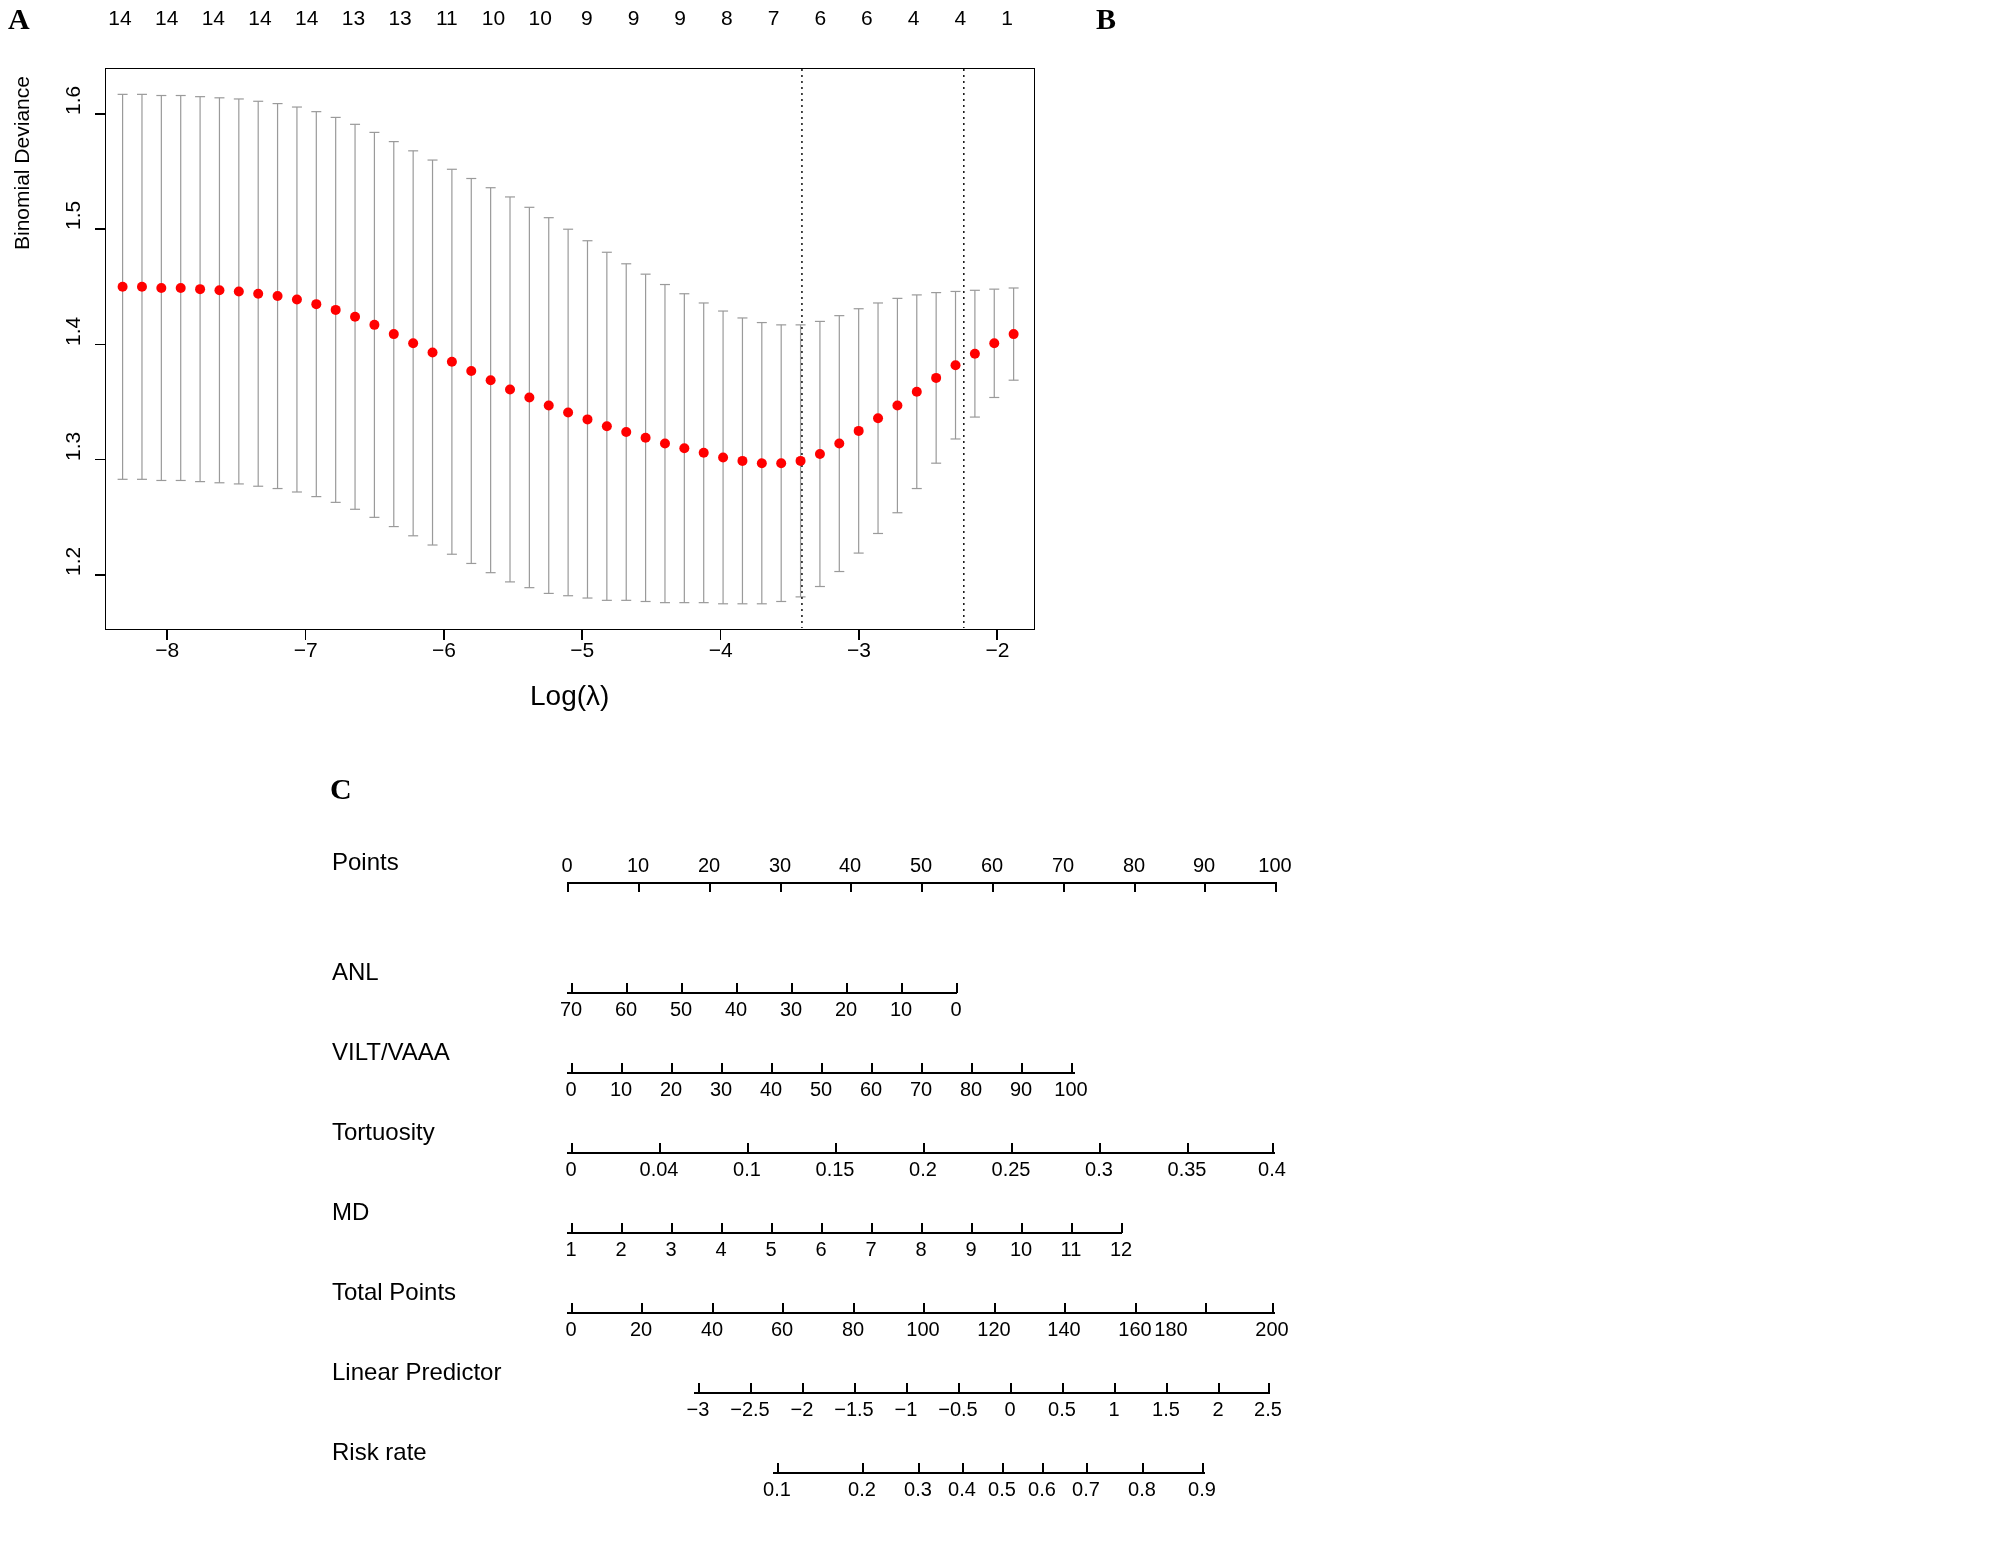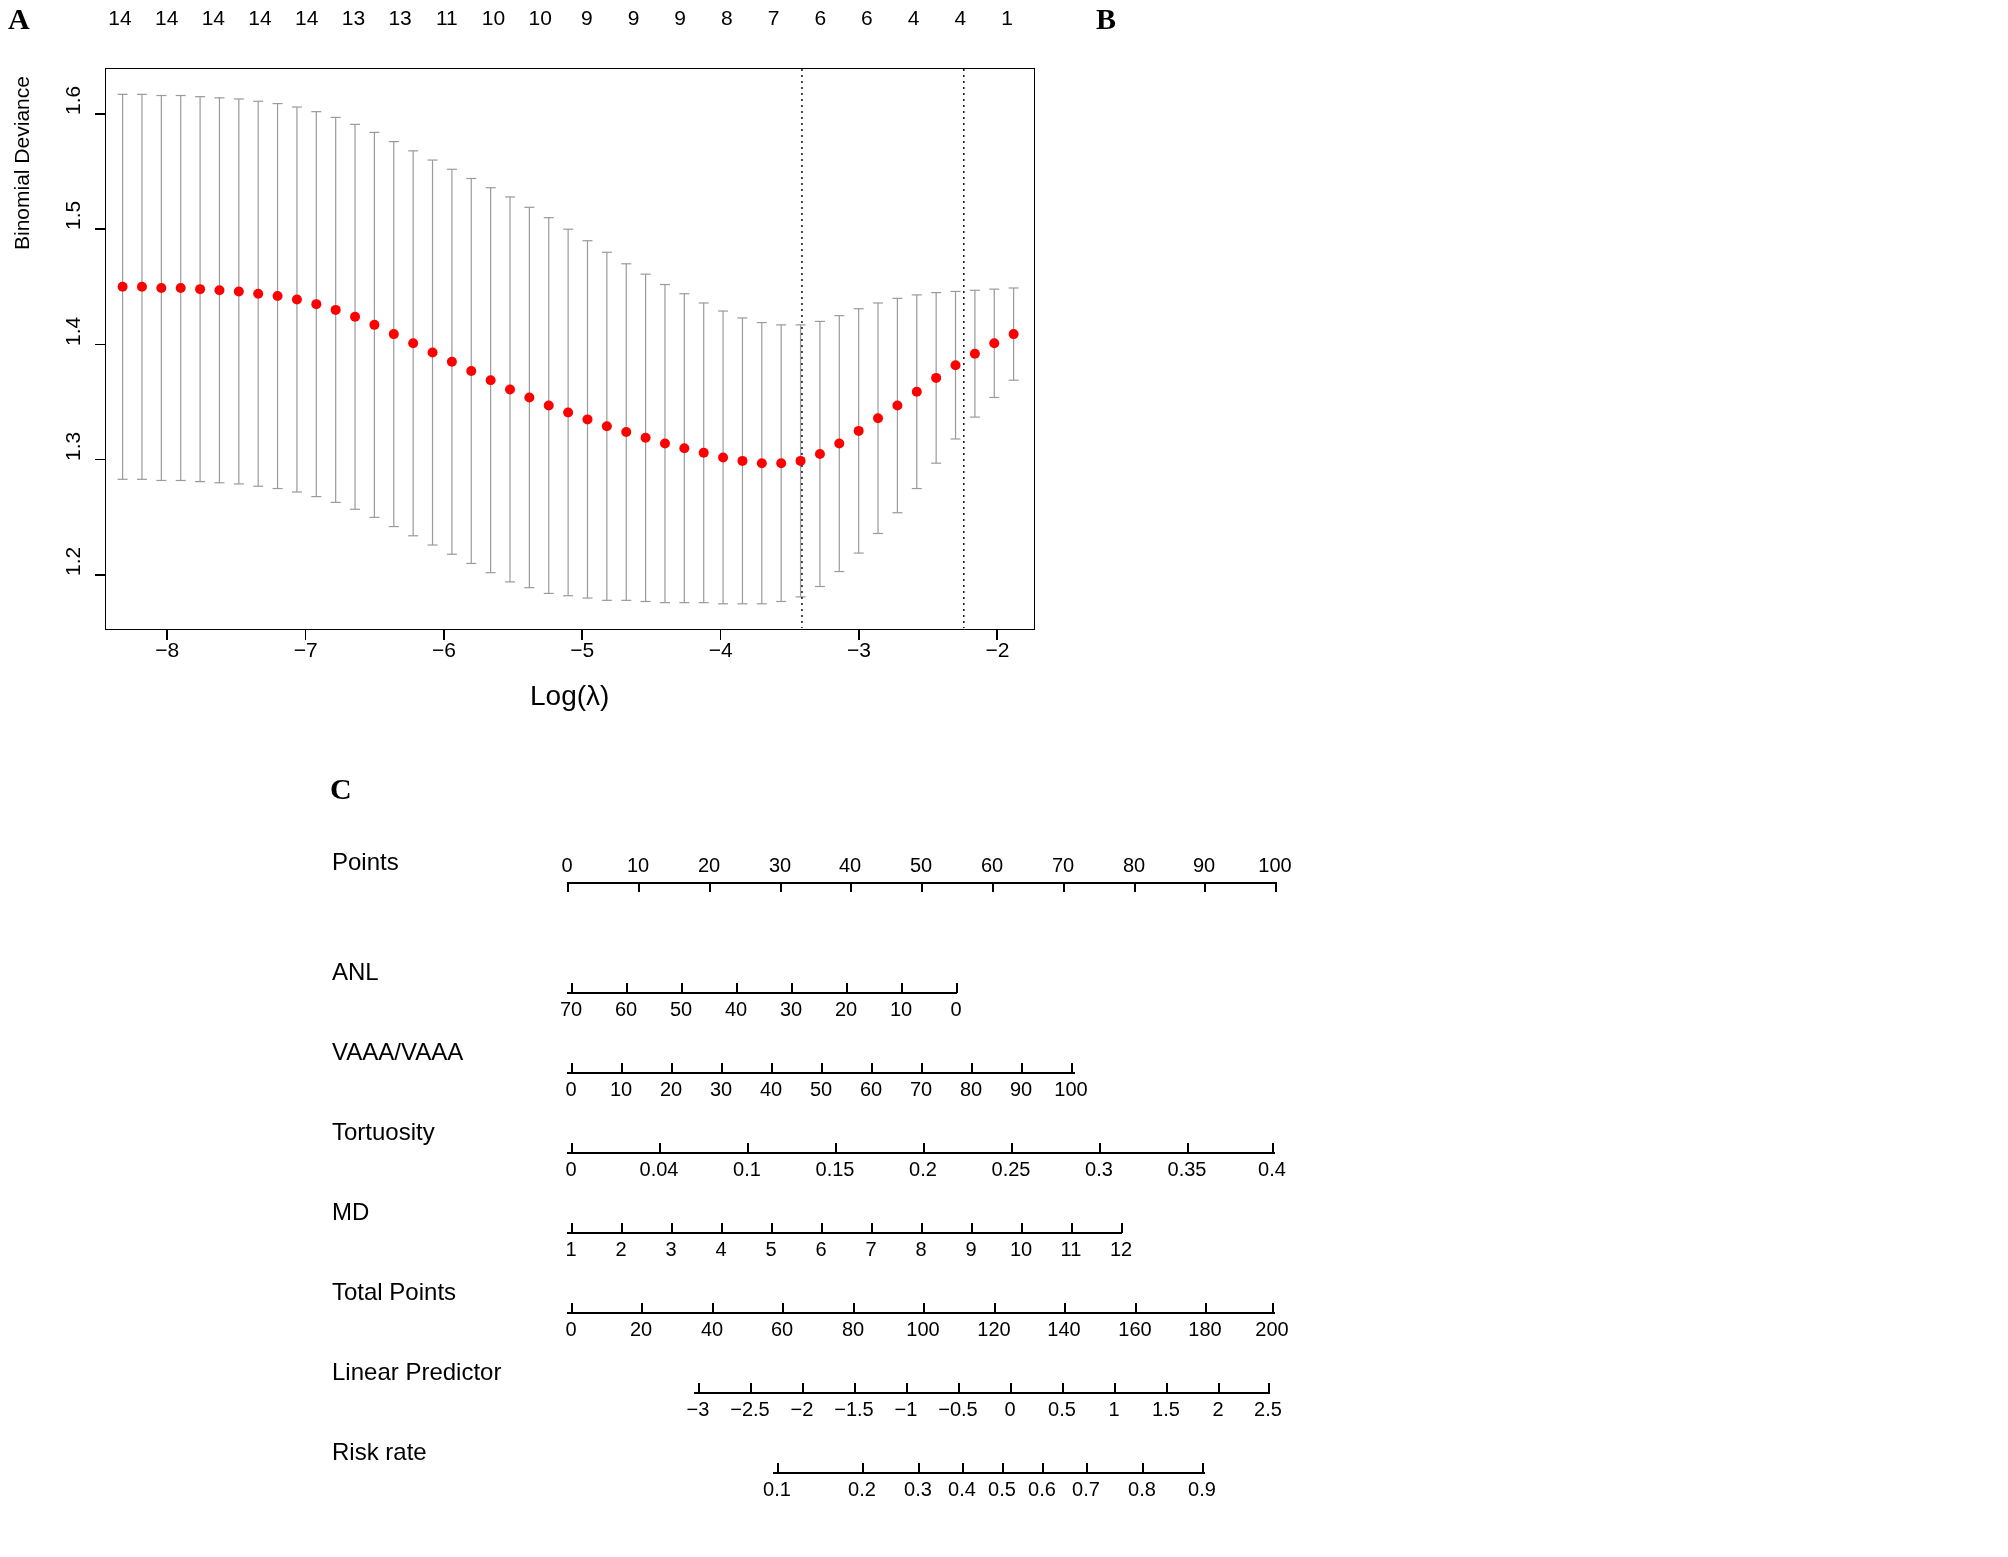--- a/index.html
+++ b/index.html
@@ -338,21 +338,21 @@
       <div class="tlabel" style="left:169px;top:6px;">40</div>
       <div class="tick" style="left:224px;top:-9px;height:10px;"></div>
       <div class="tlabel" style="left:224px;top:6px;">30</div>
       <div class="tick" style="left:279px;top:-9px;height:10px;"></div>
       <div class="tlabel" style="left:279px;top:6px;">20</div>
       <div class="tick" style="left:334px;top:-9px;height:10px;"></div>
       <div class="tlabel" style="left:334px;top:6px;">10</div>
       <div class="tick" style="left:389px;top:-9px;height:10px;"></div>
       <div class="tlabel" style="left:389px;top:6px;">0</div>
     </div>
-    <div class="nom-label" style="left:332px;top:278px;">VAAA/VAAA</div>
+    <div class="nom-label" style="left:332px;top:278px;">VILT/VAAA</div>
     <div class="scale" style="left:567px;top:312px;width:508px;">
       <div class="axisline" style="width:508px;"></div>
       <div class="tick" style="left:4px;top:-9px;height:10px;"></div>
       <div class="tlabel" style="left:4px;top:6px;">0</div>
       <div class="tick" style="left:54px;top:-9px;height:10px;"></div>
       <div class="tlabel" style="left:54px;top:6px;">10</div>
       <div class="tick" style="left:104px;top:-9px;height:10px;"></div>
       <div class="tlabel" style="left:104px;top:6px;">20</div>
       <div class="tick" style="left:154px;top:-9px;height:10px;"></div>
       <div class="tlabel" style="left:154px;top:6px;">30</div>
@@ -436,21 +436,21 @@
       <div class="tlabel" style="left:286px;top:6px;">80</div>
       <div class="tick" style="left:356px;top:-9px;height:10px;"></div>
       <div class="tlabel" style="left:356px;top:6px;">100</div>
       <div class="tick" style="left:427px;top:-9px;height:10px;"></div>
       <div class="tlabel" style="left:427px;top:6px;">120</div>
       <div class="tick" style="left:497px;top:-9px;height:10px;"></div>
       <div class="tlabel" style="left:497px;top:6px;">140</div>
       <div class="tick" style="left:568px;top:-9px;height:10px;"></div>
       <div class="tlabel" style="left:568px;top:6px;">160</div>
       <div class="tick" style="left:638px;top:-9px;height:10px;"></div>
-      <div class="tlabel" style="left:638px;top:6px;text-align:center;">180</div>
+      <div class="tlabel" style="left:604px;top:6px;text-align:center;">180</div>
       <div class="tick" style="left:705px;top:-9px;height:10px;"></div>
       <div class="tlabel" style="left:705px;top:6px;">200</div>
     </div>
     <div class="nom-label" style="left:332px;top:598px;">Linear Predictor</div>
     <div class="scale" style="left:694px;top:632px;width:576px;">
       <div class="axisline" style="width:576px;"></div>
       <div class="tick" style="left:4px;top:-9px;height:10px;"></div>
       <div class="tlabel" style="left:4px;top:6px;">−3</div>
       <div class="tick" style="left:56px;top:-9px;height:10px;"></div>
       <div class="tlabel" style="left:56px;top:6px;">−2.5</div>

